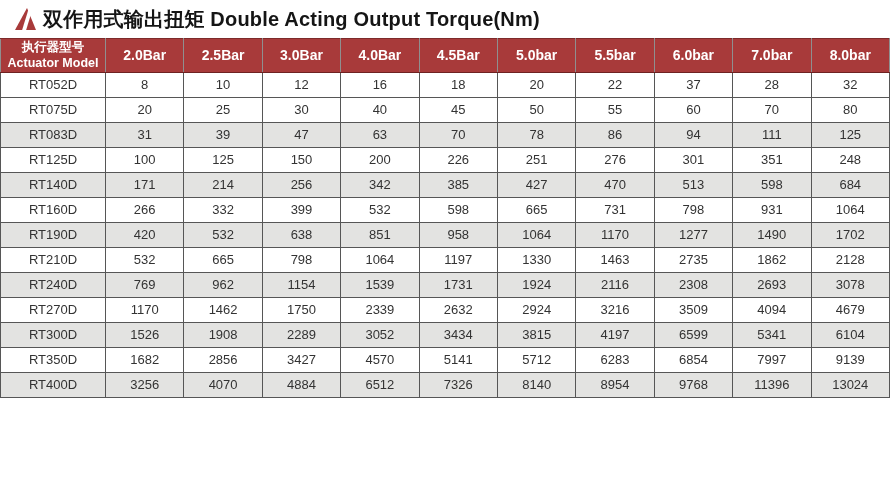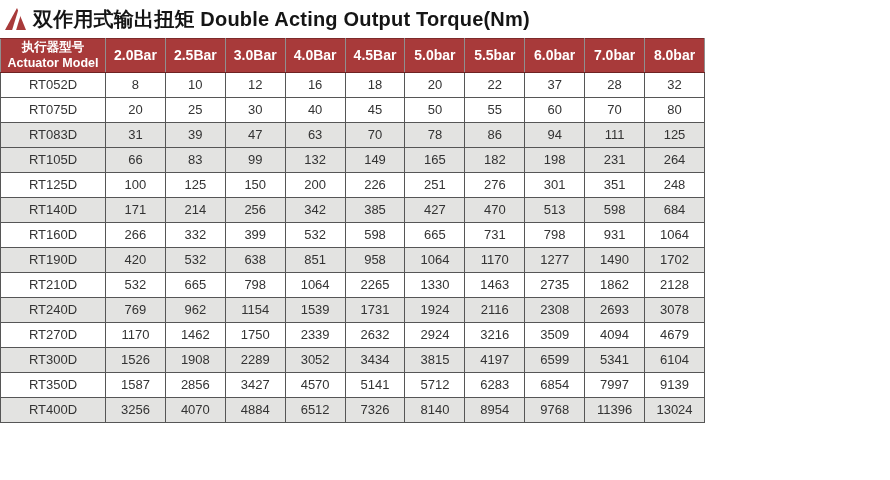--- a/index.html
+++ b/index.html
@@ -10,36 +10,36 @@
   }
   .page {
     width: 890px; height: 480px;
     overflow: hidden;
     background: #ffffff;
   }
   .title-bar {
     height: 38px;
     display: flex;
     align-items: center;
-    padding-left: 4px;
+    padding-left: 14px;
   }
   .logo-icon {
     width: 22px; height: 26px;
     margin-right: 7px;
     flex: 0 0 auto;
   }
   .page-title {
     font-size: 20px;
     font-weight: bold;
     color: #151515;
     letter-spacing: 0.2px;
     white-space: nowrap;
   }
   table.torque-table {
-    width: 705px;
+    width: 890px;
     border-collapse: collapse;
     table-layout: fixed;
   }
   .torque-table th, .torque-table td {
     text-align: center;
     vertical-align: middle;
     padding: 0;
     overflow: hidden;
     white-space: nowrap;
   }
@@ -146,33 +146,20 @@
           <td>39</td>
           <td>47</td>
           <td>63</td>
           <td>70</td>
           <td>78</td>
           <td>86</td>
           <td>94</td>
           <td>111</td>
           <td>125</td>
         </tr>
-        <tr class="alt">
-          <td>RT105D</td>
-          <td>66</td>
-          <td>83</td>
-          <td>99</td>
-          <td>132</td>
-          <td>149</td>
-          <td>165</td>
-          <td>182</td>
-          <td>198</td>
-          <td>231</td>
-          <td>264</td>
-        </tr>
         <tr>
           <td>RT125D</td>
           <td>100</td>
           <td>125</td>
           <td>150</td>
           <td>200</td>
           <td>226</td>
           <td>251</td>
           <td>276</td>
           <td>301</td>
@@ -217,21 +204,21 @@
           <td>1277</td>
           <td>1490</td>
           <td>1702</td>
         </tr>
         <tr>
           <td>RT210D</td>
           <td>532</td>
           <td>665</td>
           <td>798</td>
           <td>1064</td>
-          <td>2265</td>
+          <td>1197</td>
           <td>1330</td>
           <td>1463</td>
           <td>2735</td>
           <td>1862</td>
           <td>2128</td>
         </tr>
         <tr class="alt">
           <td>RT240D</td>
           <td>769</td>
           <td>962</td>
@@ -265,21 +252,21 @@
           <td>3052</td>
           <td>3434</td>
           <td>3815</td>
           <td>4197</td>
           <td>6599</td>
           <td>5341</td>
           <td>6104</td>
         </tr>
         <tr>
           <td>RT350D</td>
-          <td>1587</td>
+          <td>1682</td>
           <td>2856</td>
           <td>3427</td>
           <td>4570</td>
           <td>5141</td>
           <td>5712</td>
           <td>6283</td>
           <td>6854</td>
           <td>7997</td>
           <td>9139</td>
         </tr>

